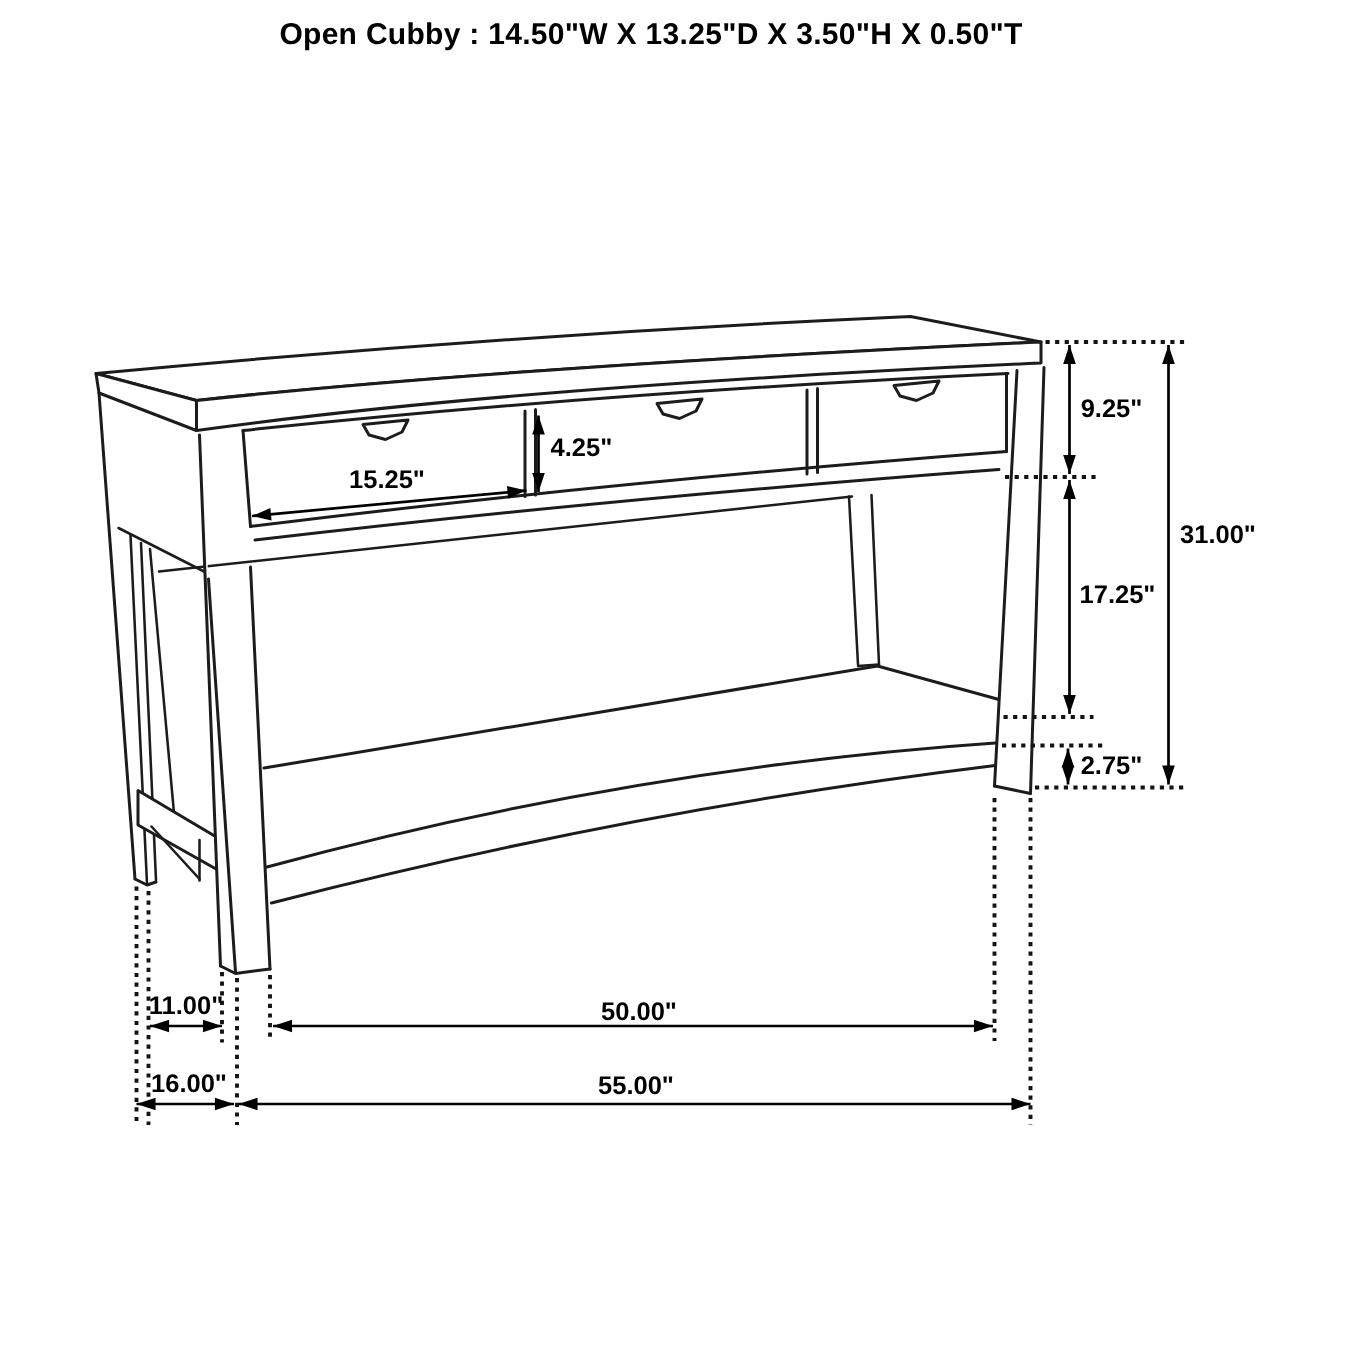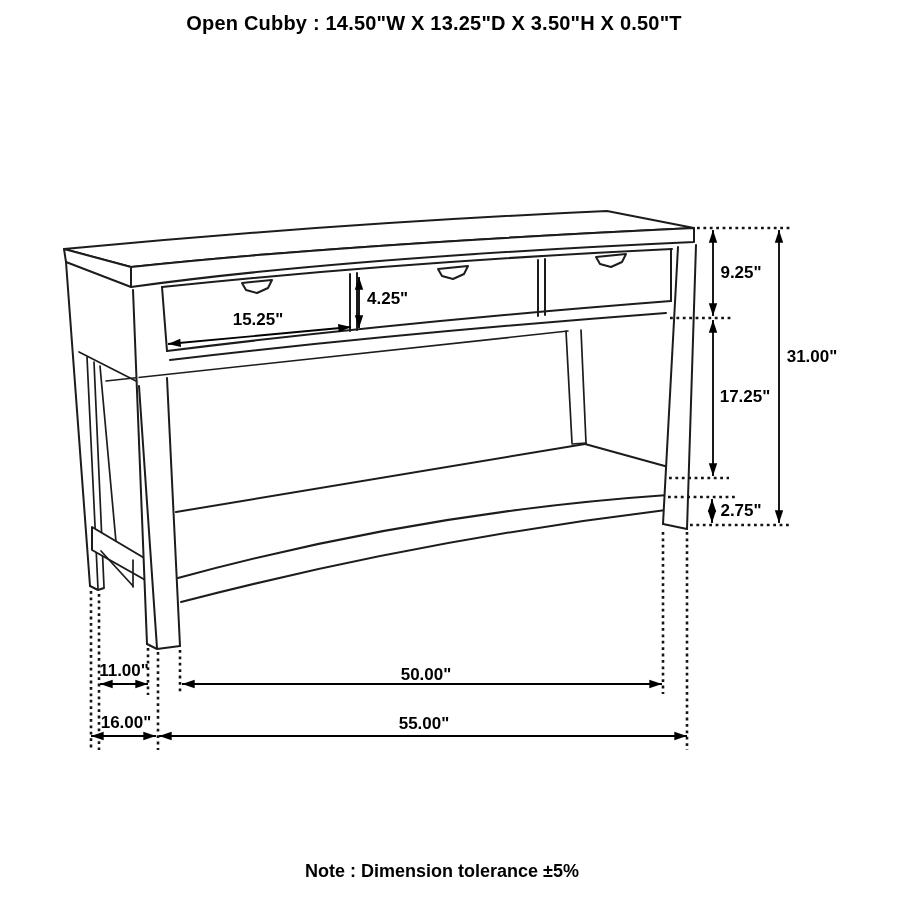--- a/index.html
+++ b/index.html
@@ -168,14 +168,13 @@
         <text class="dimlbl" x="126" y="728" text-anchor="middle">16.00"</text>
       </g>
 
       <g>
         <path class="dim" d="M159,736 L687,736" marker-start="url(#ahS)" marker-end="url(#ahE)"></path>
         <text class="dimlbl" x="424" y="729" text-anchor="middle">55.00"</text>
       </g>
     </g>
   </svg>
 
-  <div class="note">Note : Dimension tolerance ±5%</div>
 </div>
 
 </body></html>

